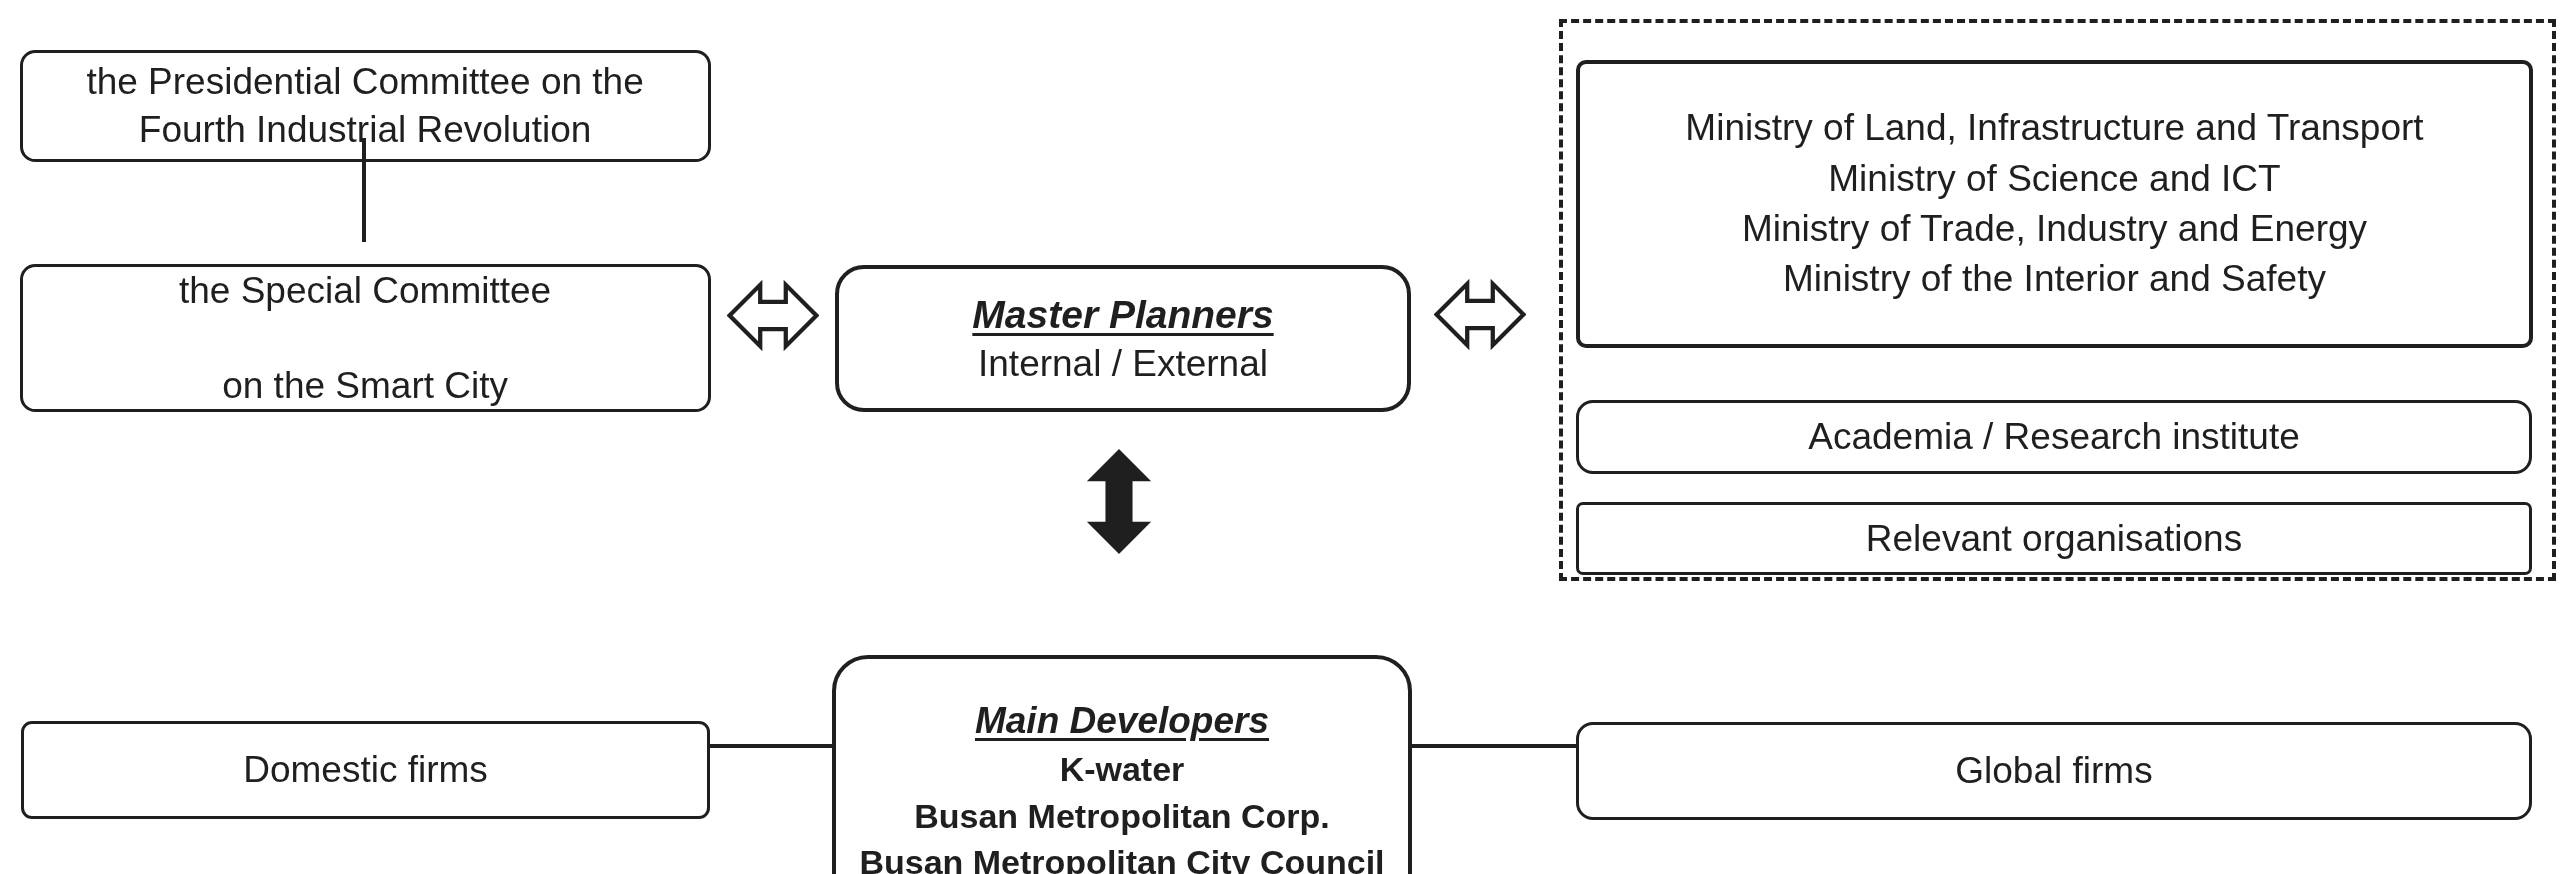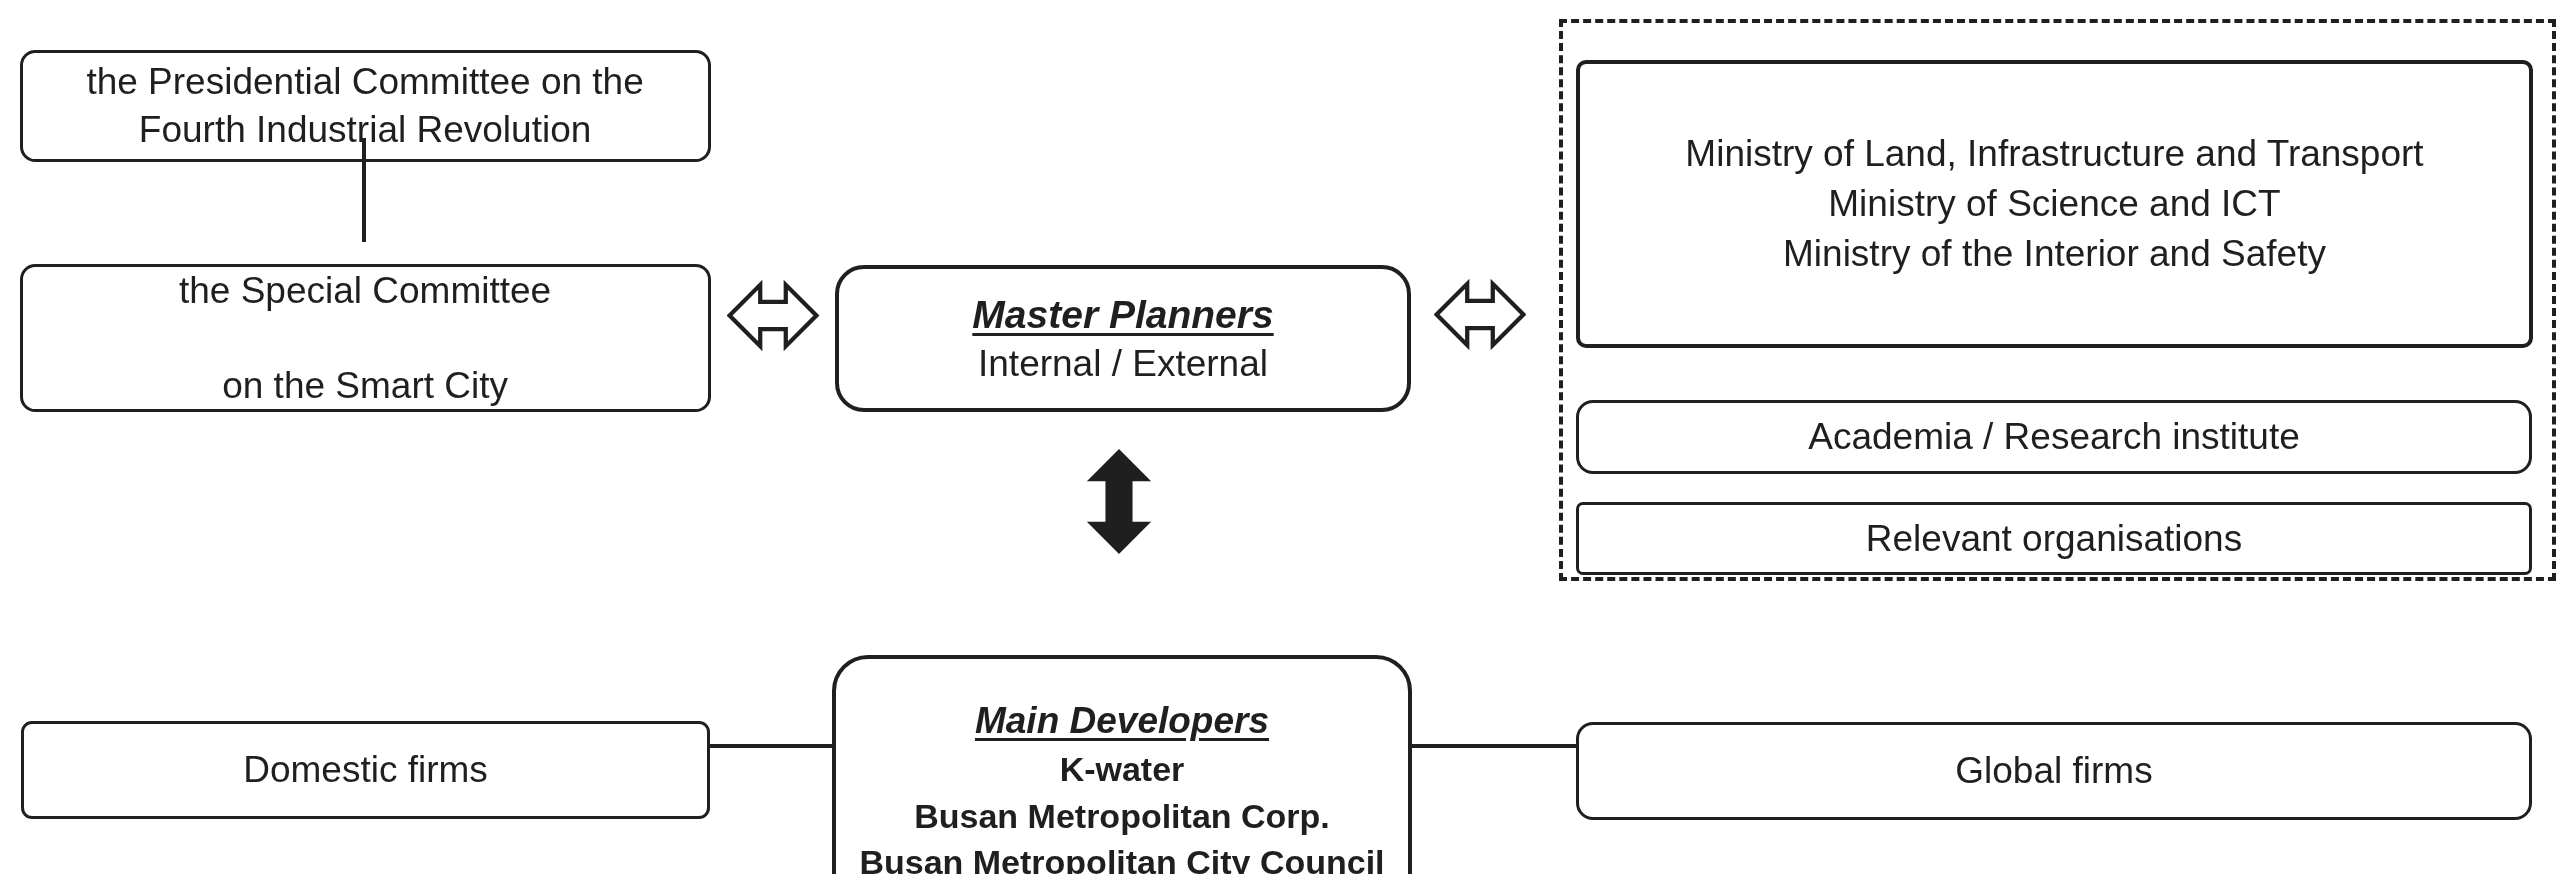--- a/index.html
+++ b/index.html
@@ -91,20 +91,21 @@
 
   <svg class="arrow a-right" width="92" height="75" viewBox="0 0 108 88">
     <polygon points="3,44 39,8 39,28 69,28 69,8 105,44 69,80 69,60 39,60 39,80" fill="#ffffff" stroke="#1f1f1f" stroke-width="5" stroke-linejoin="miter"></polygon>
   </svg>
 
   <div class="dashed-group"></div>
 
   <div class="box b-ministries">
     <div>Ministry of Land, Infrastructure and Transport</div>
     <div>Ministry of Science and ICT</div>
+    <div>Ministry of Trade, Industry and Energy</div>
     <div>Ministry of the Interior and Safety</div>
   </div>
 
   <div class="box b-academia">
     <div>Academia / Research institute</div>
   </div>
 
   <div class="box b-relevant">
     <div>Relevant organisations</div>
   </div>

